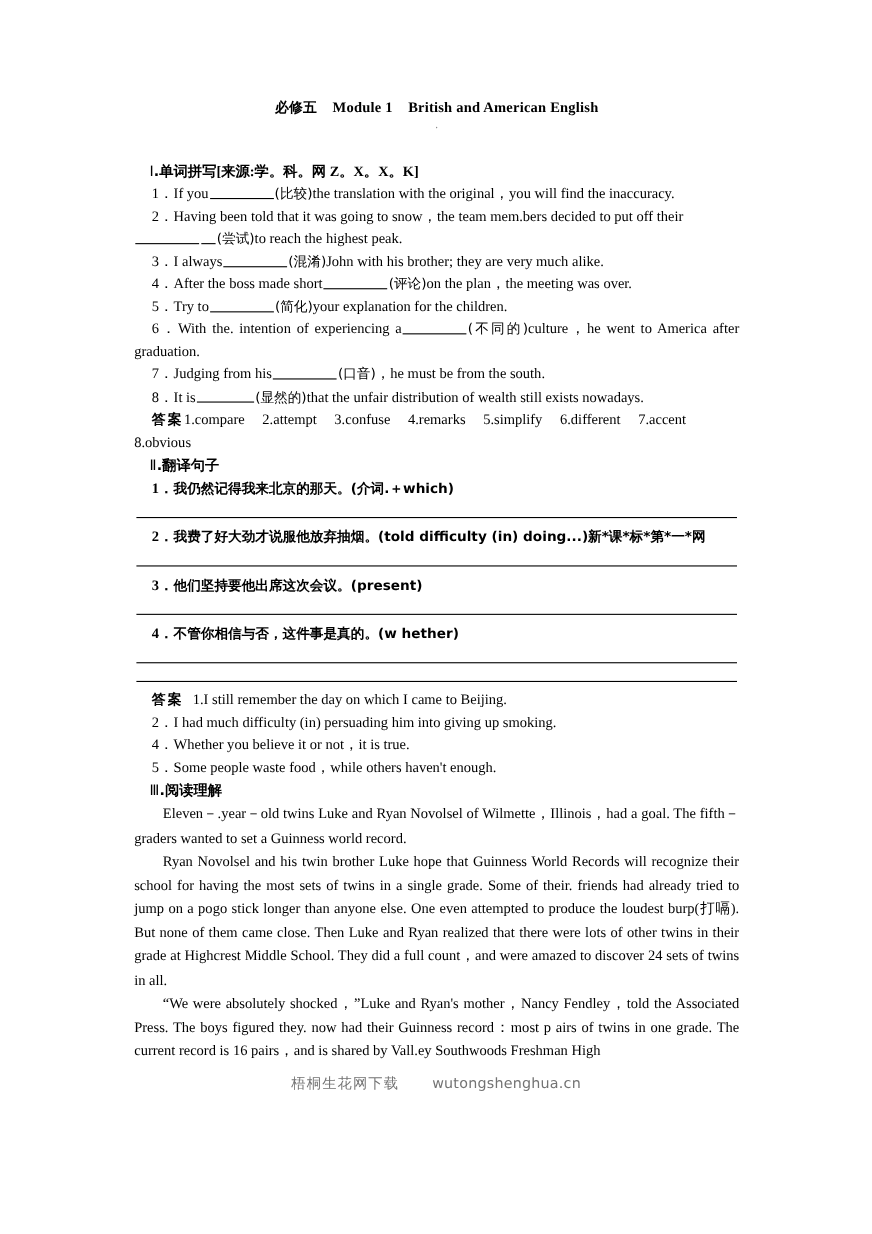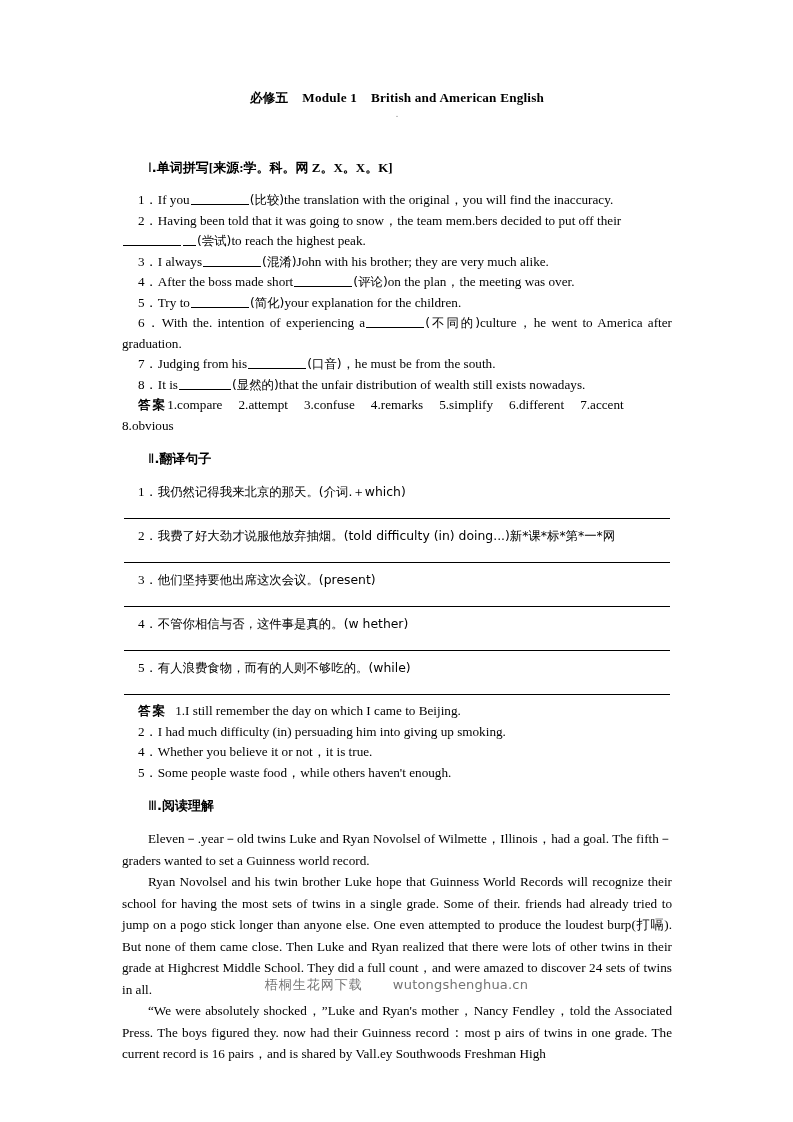--- a/index.html
+++ b/index.html
@@ -46,21 +46,21 @@
     line-height: 10px;
     color: #888;
     height: 14px;
   }
 
   
   .spacer-lg { height: 22px; }
 
   .sec-head {
     font-size: 13px;
-    margin: 12px;
+    margin: 0;
     padding: 1.5px 0;
     text-indent: 14px;
     font-family: "DejaVu Sans", sans-serif;
     font-weight: bold;
   }
   .sec-head .rn {
     font-family: "Liberation Serif", serif;
     font-weight: normal;
   }
   .sec-head .src {
@@ -105,20 +105,21 @@
     letter-spacing: 2px;
   }
   .ans-items span.it { margin-right: 16px; white-space: nowrap; }
 
   
   .tq {
     font-size: 13.2px;
     line-height: 21px;
     margin: 0;
     text-indent: 16px;
+    font-weight: bold;
   }
   .rule {
     border-bottom: 1px solid #000;
     height: 0;
     margin: 16px 2px 6px 2px;
   }
 
   
   .para {
     font-size: 13.2px;
@@ -189,21 +190,20 @@
 
     <p class="tq"><span>2．</span><span class="cn">我费了好大劲才说服他放弃抽烟。(told difficulty (in) doing...)新*课*标*第*一*网</span></p>
     <div class="rule"></div>
 
     <p class="tq"><span>3．</span><span class="cn">他们坚持要他出席这次会议。(present)</span></p>
     <div class="rule"></div>
 
     <p class="tq"><span>4．</span><span class="cn">不管你相信与否，这件事是真的。(w hether)</span></p>
     <div class="rule"></div>
 
-    <p class="tq"><span>5．</span><span class="cn">有人浪费食物，而有的人则不够吃的。(while)</span></p>
     <div class="rule"></div>
 
     <p class="ans"><span class="ans-label">答案</span><span style="display:inline-block;width:8px"></span><span>1.I still remember the day on which I came to Beijing.</span></p>
     <p class="ans"><span>2．I had much difficulty (in) persuading him into giving up smoking.</span></p>
     <p class="ans"><span>4．Whether you believe it or not，it is true.</span></p>
     <p class="ans"><span>5．Some people waste food，while others haven't enough.</span></p>
 
     <div class="sec-head"><span class="rn">Ⅲ</span><span>.阅读理解</span></div>
 
     <p class="para">Eleven－.year－old twins Luke and Ryan Novolsel of Wilmette，Illinois，had a goal. The fifth－graders wanted to set a Guinness world record.</p>

